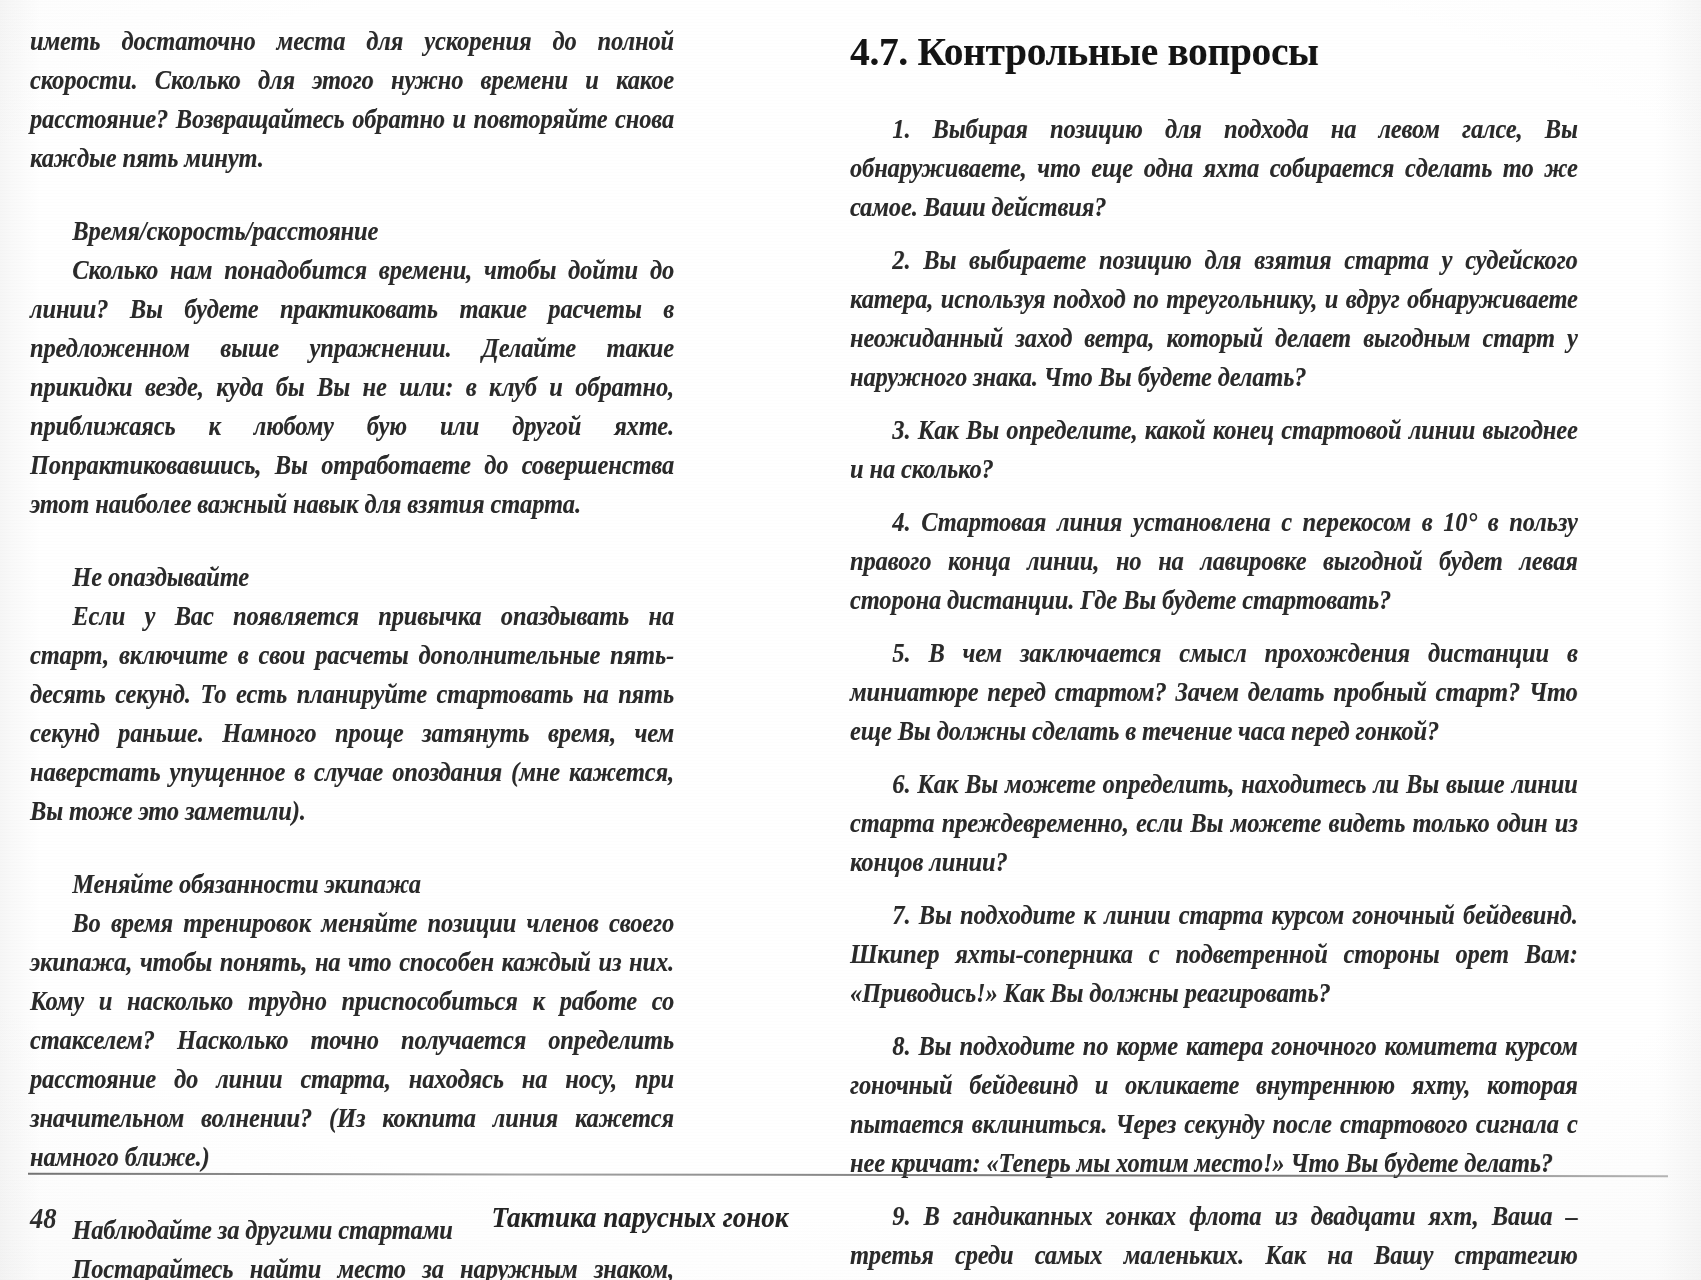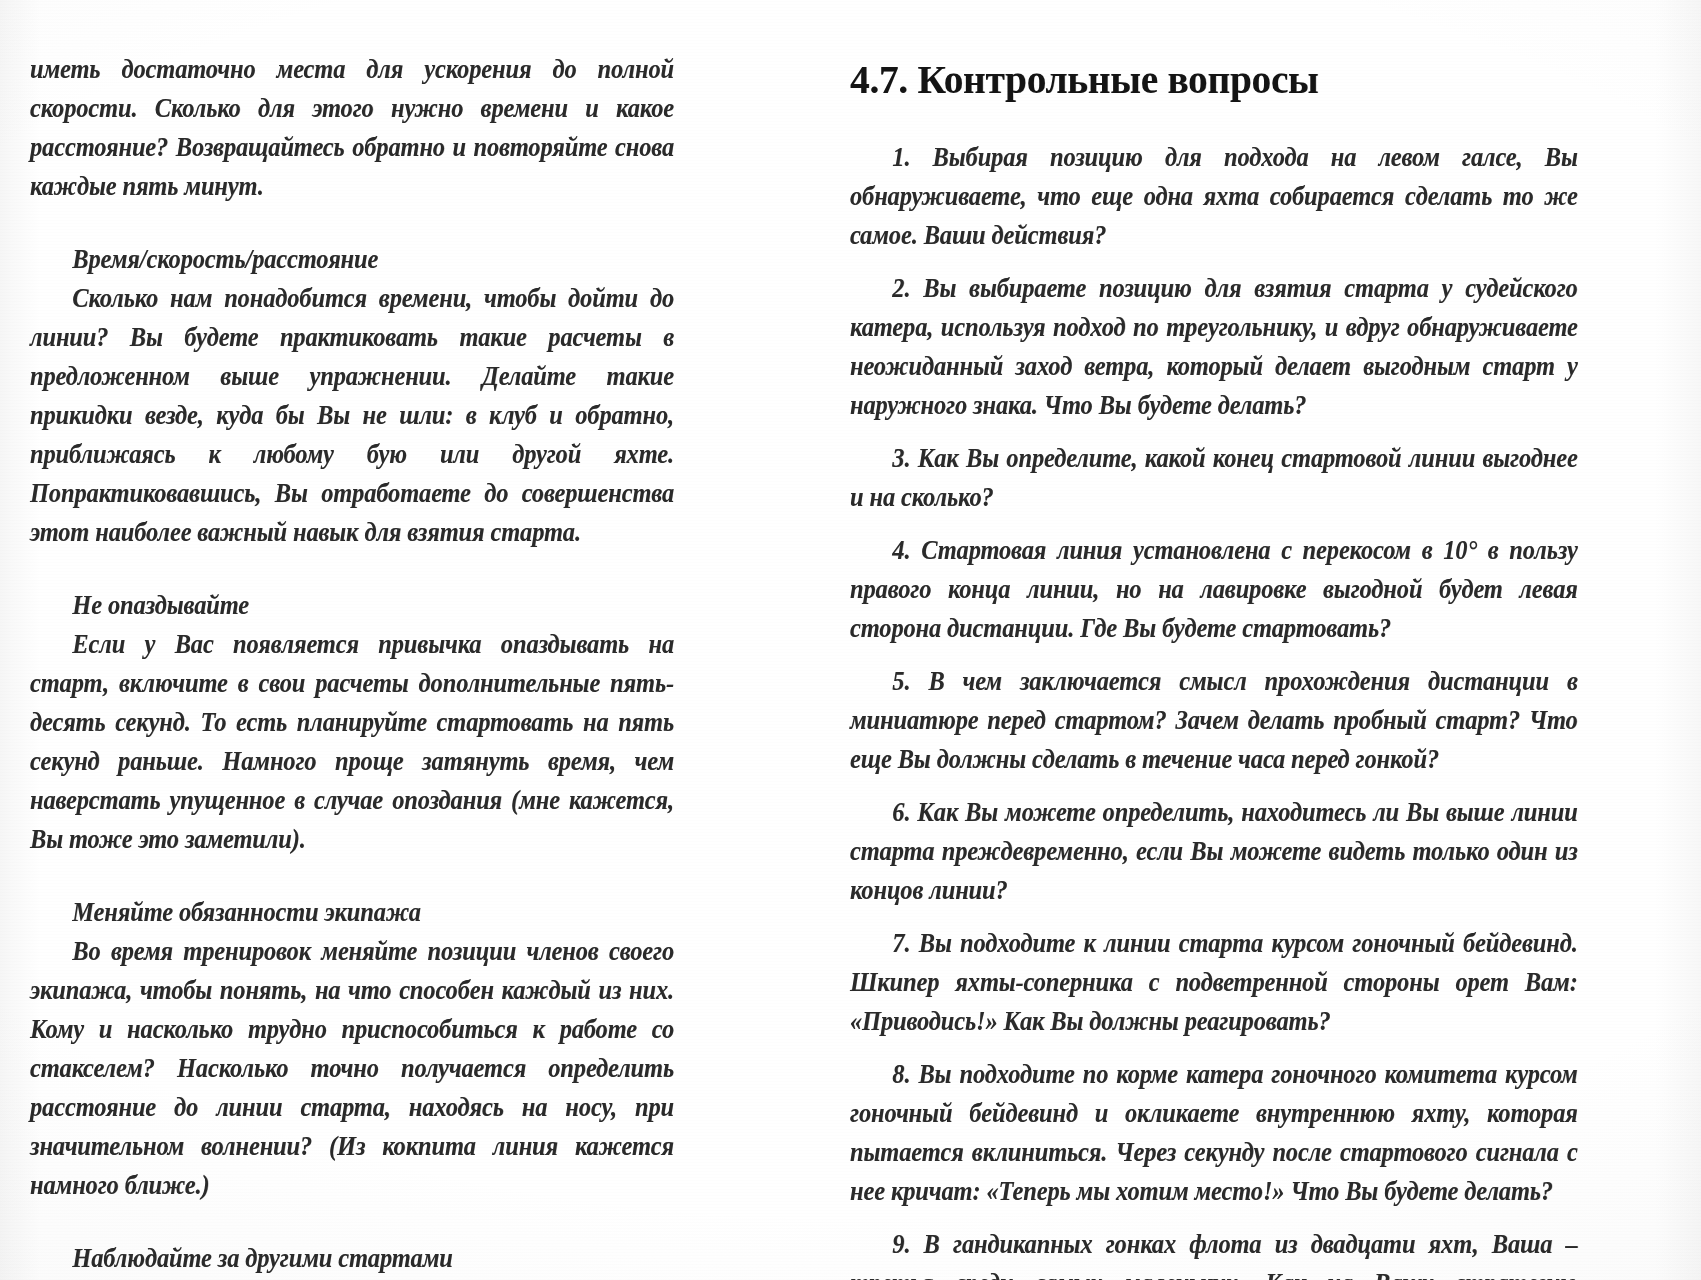--- a/index.html
+++ b/index.html
@@ -41,21 +41,20 @@
     position: absolute;
     top: 0;
     left: 0;
     width: 1701px;
     height: 1160px;
     display: flex;
   }
 
   .col {
     position: relative;
-    margin-top: 28px;
   }
   .col-left {
     width: 760px;
     padding: 22px 30px 0 30px;
     box-sizing: border-box;
   }
   .col-gap {
     width: 90px;
   }
   .col-right {
@@ -224,16 +223,21 @@
       <p class="q">7. Вы подходите к линии старта курсом гоночный бейдевинд. Шкипер яхты-соперника с подветренной стороны орет Вам: «Приводись!» Как Вы должны реагировать?</p>
       <div class="block-gap-sm"></div>
       <p class="q">8. Вы подходите по корме катера гоночного комитета курсом гоночный бейдевинд и окликаете внутреннюю яхту, которая пытается вклиниться. Через секунду после стартового сигнала с нее кричат: «Теперь мы хотим место!» Что Вы будете делать?</p>
       <div class="block-gap-sm"></div>
       <p class="q">9. В гандикапных гонках флота из двадцати яхт, Ваша – третья среди самых маленьких. Как на Вашу стратегию повлияет размер Вашей яхты? А если Ваша яхта самая крупная?</p>
 
     </div>
 
   </div>
 
+  <div class="footer">
+    <div class="footer-rule"></div>
+    <div class="footer-page-number">48</div>
+    <div class="footer-running-title">Тактика парусных гонок</div>
+  </div>
 
   <div class="scan-noise"></div>
 
 </div>
 
 </body></html>

